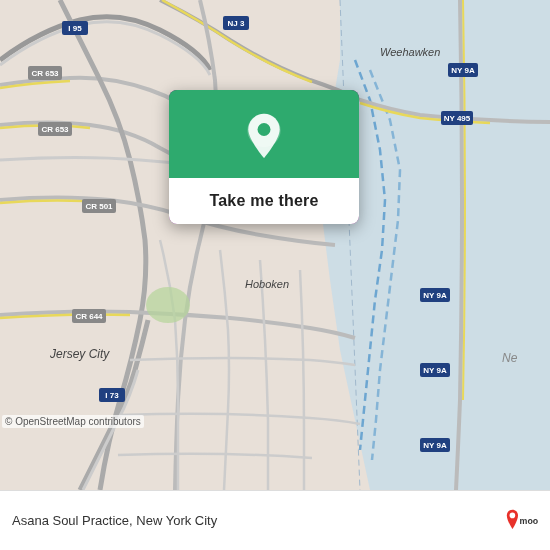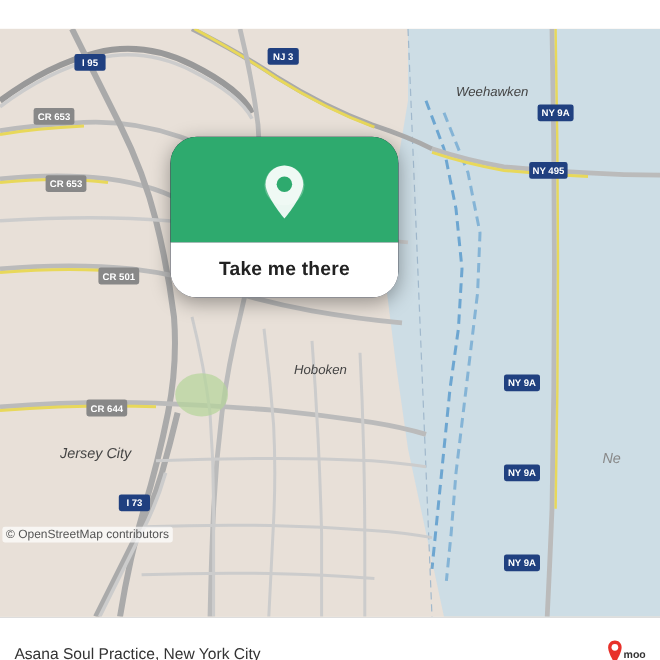--- a/index.html
+++ b/index.html
@@ -11,38 +11,37 @@
       font-family: Arial, sans-serif;
       position: relative;
     }
 
     #map-container {
       width: 550px;
       height: 490px;
       position: relative;
       overflow: hidden;
       background-color: #e8e0d8;
-      margin-top: 24px;
     }
 
     
     #map-svg {
       position: absolute;
       top: 0; left: 0;
       width: 100%; height: 100%;
     }
 
     
     #popup-card {
       position: absolute;
       top: 90px;
-      left: 142px;
+      left: 169px;
       width: 190px;
-      background: #0f172a;
-      border-radius: 22px;
+      background: #701a75;
+      border-radius: 8px;
       box-shadow: 0 4px 16px rgba(0,0,0,0.35);
       display: flex;
       flex-direction: column;
       align-items: center;
       overflow: hidden;
       z-index: 10;
     }
 
     #popup-top {
       background: #2eaa6e;

